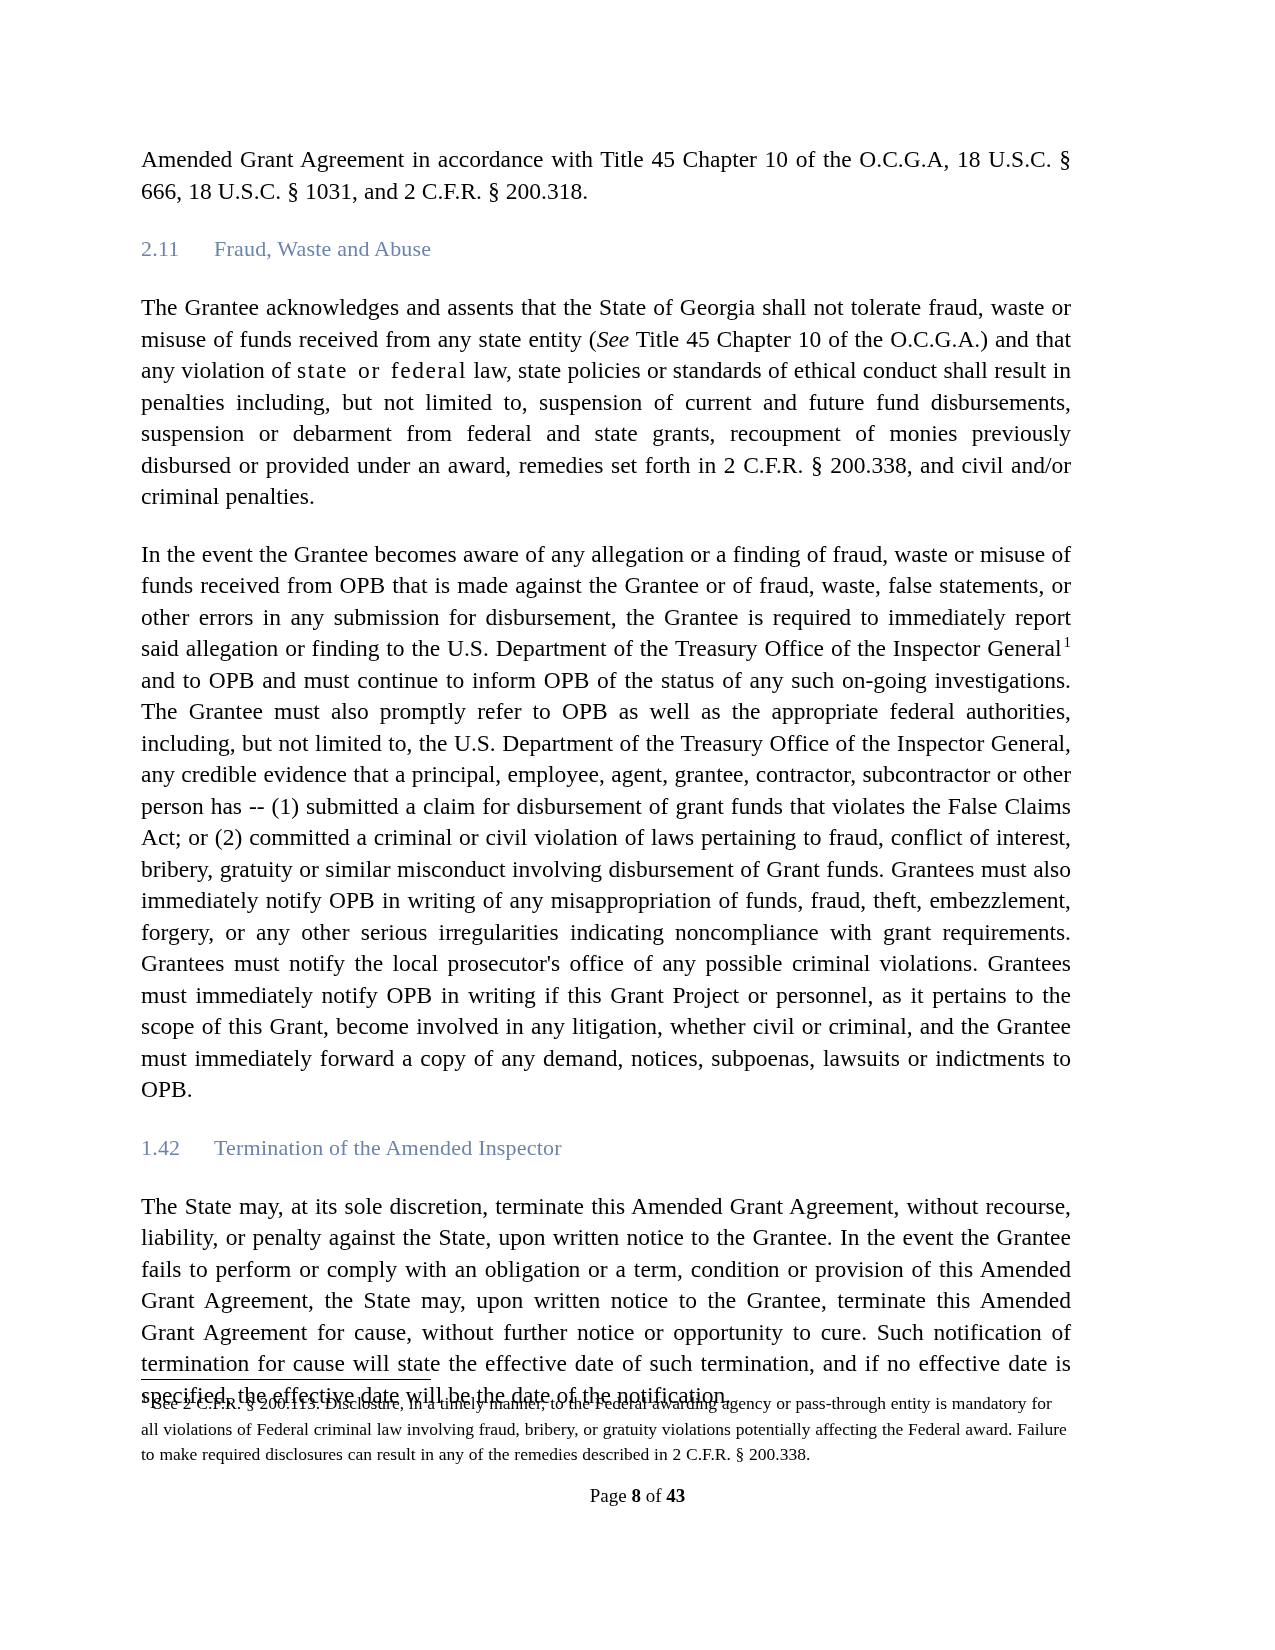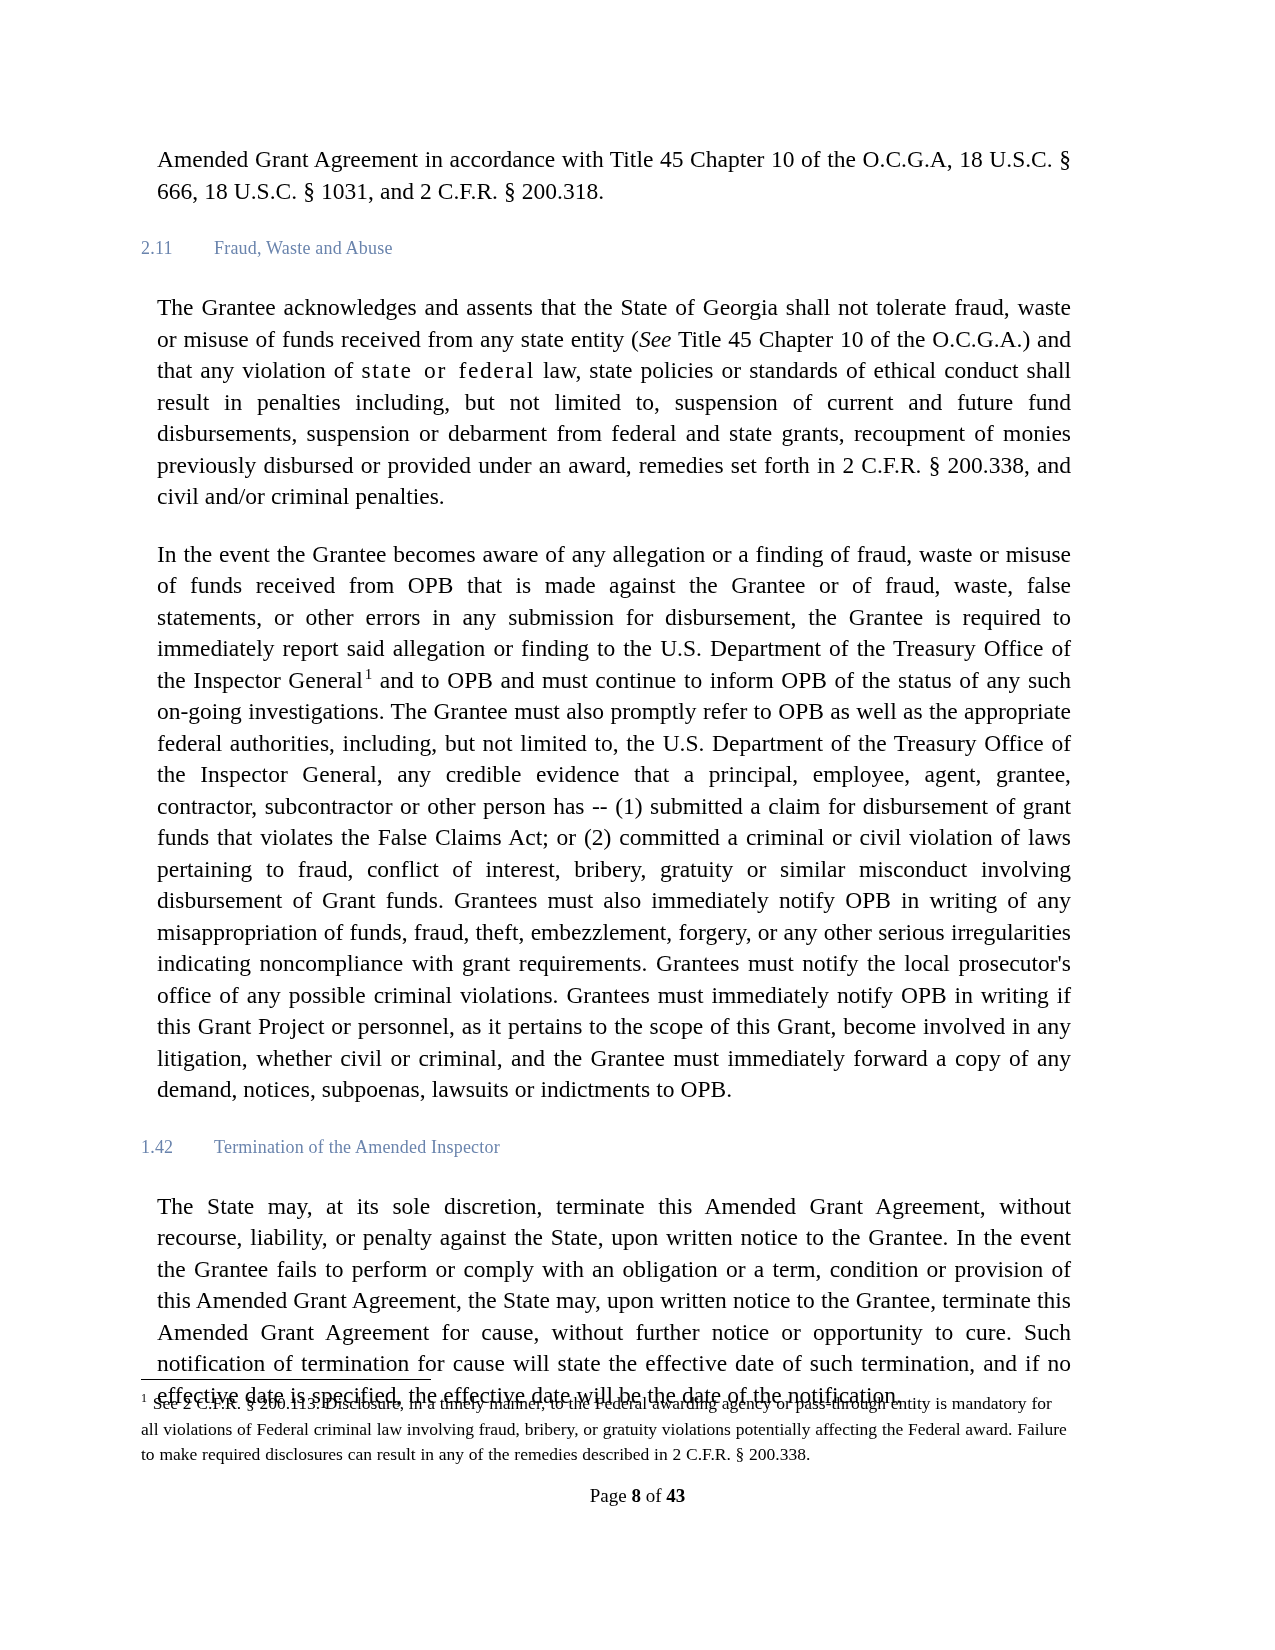--- a/index.html
+++ b/index.html
@@ -17,34 +17,34 @@
     color: #000000;
     overflow: hidden;
   }
   .content {
     position: absolute;
     left: 141px;
     top: 144px;
     width: 930px;
   }
   p.body-par {
-    margin: 0 0 26px 16px;
+    margin: 0 0 26px 0;
     font-size: 23.5px;
     line-height: 31.5px;
     text-align: justify;
     text-justify: inter-word;
     letter-spacing: 0.0px;
     word-spacing: 0.2px;
   }
   p.body-par.tight {
     margin-bottom: 0;
   }
   h2.section-heading {
     margin: 0 0 0 0;
-    font-size: 18px;
+    font-size: 22px;
     font-weight: normal;
     color: #6a84ad;
     line-height: 31px;
     letter-spacing: 0.2px;
     white-space: pre;
   }
   .sec-gap-after  { height: 28px; }
   .spaced-run {
     letter-spacing: 1.6px;
     word-spacing: 2.2px;

